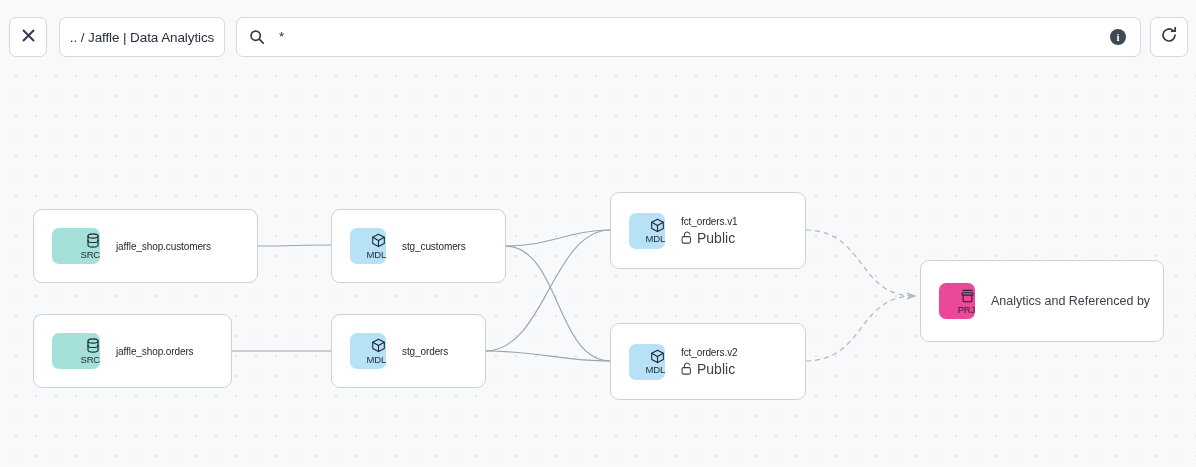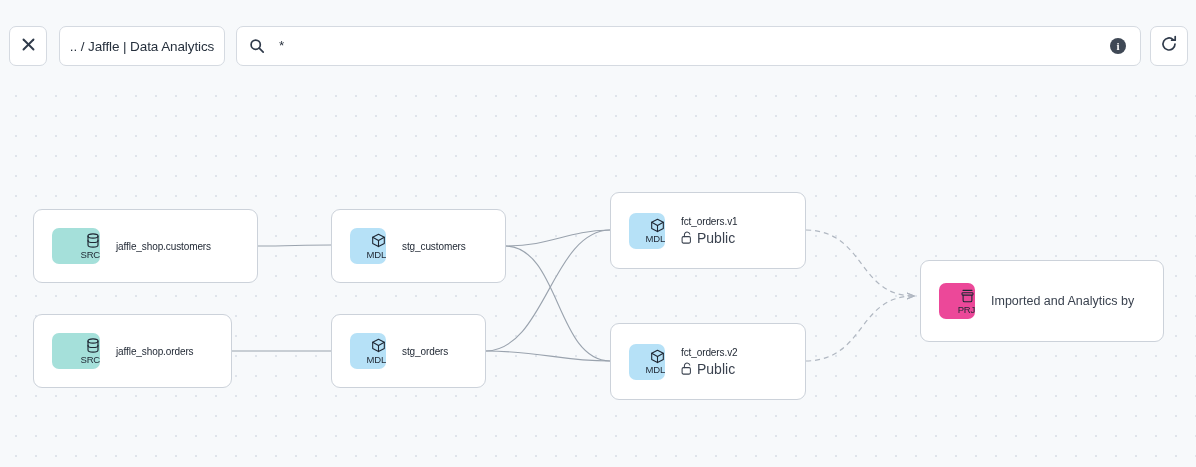--- a/index.html
+++ b/index.html
@@ -16,21 +16,21 @@
   #app {
     position: relative;
     width: 1196px;
     height: 467px;
     background: #f7f9fb;
   }
 
   
   #toolbar {
     position: absolute;
-    left: 0; top: 13px;
+    left: 0; top: 4px;
     width: 1196px;
     height: 66px;
     background: #f7f9fb;
     display: flex;
     align-items: center;
     z-index: 10;
   }
   .tb-btn {
     box-sizing: border-box;
     background: #ffffff;
@@ -391,18 +391,18 @@
         <span class="badge-icon">
           <svg width="15" height="14" viewBox="0 0 16 15" fill="none" stroke="#1f2733" stroke-width="1.15" stroke-linecap="round" stroke-linejoin="round">
             <line x1="3.2" y1="1.5" x2="12.8" y2="1.5"></line>
             <rect x="2.1" y="4" width="11.8" height="2.6" rx="0.9"></rect>
             <path d="M3.3,6.8 L3.3,12.2 C3.3,13 3.9,13.6 4.7,13.6 L11.3,13.6 C12.1,13.6 12.7,13 12.7,12.2 L12.7,6.8"></path>
           </svg>
         </span>
         <span class="badge-text">PRJ</span>
       </div>
       <div class="node-labels">
-        <span class="node-meta-top">Imported and Analytics by</span>
+        <span class="node-meta-top">Analytics and Referenced by</span>
       </div>
     </div>
 
   </div>
 </div>
 
 </body></html>

